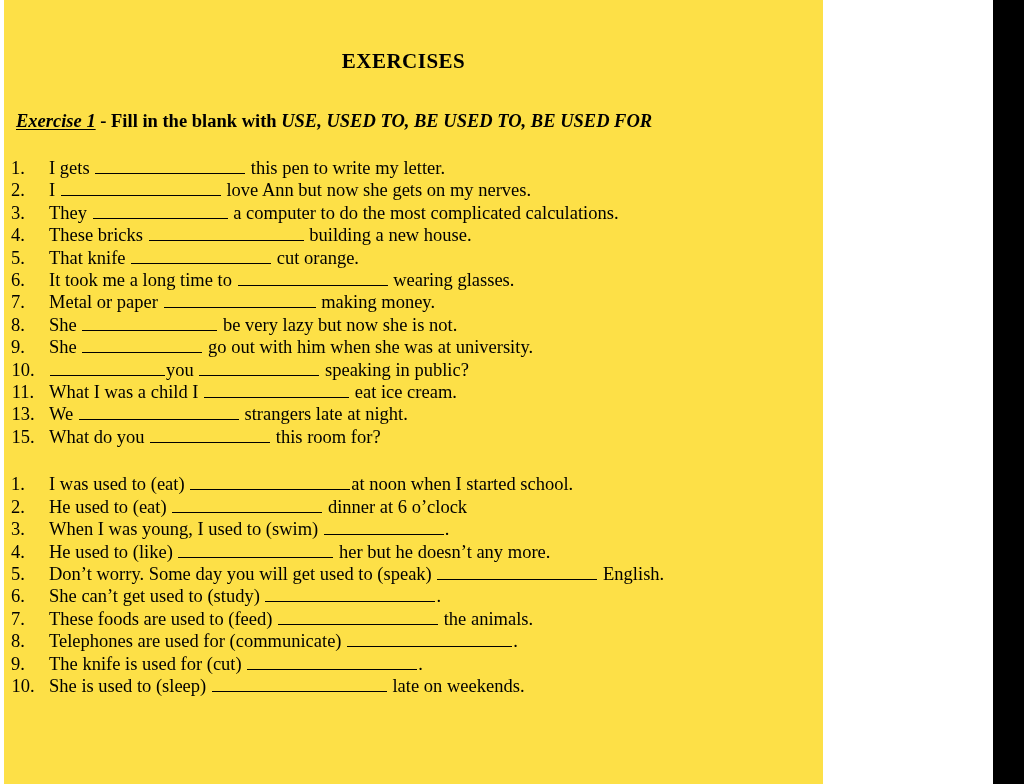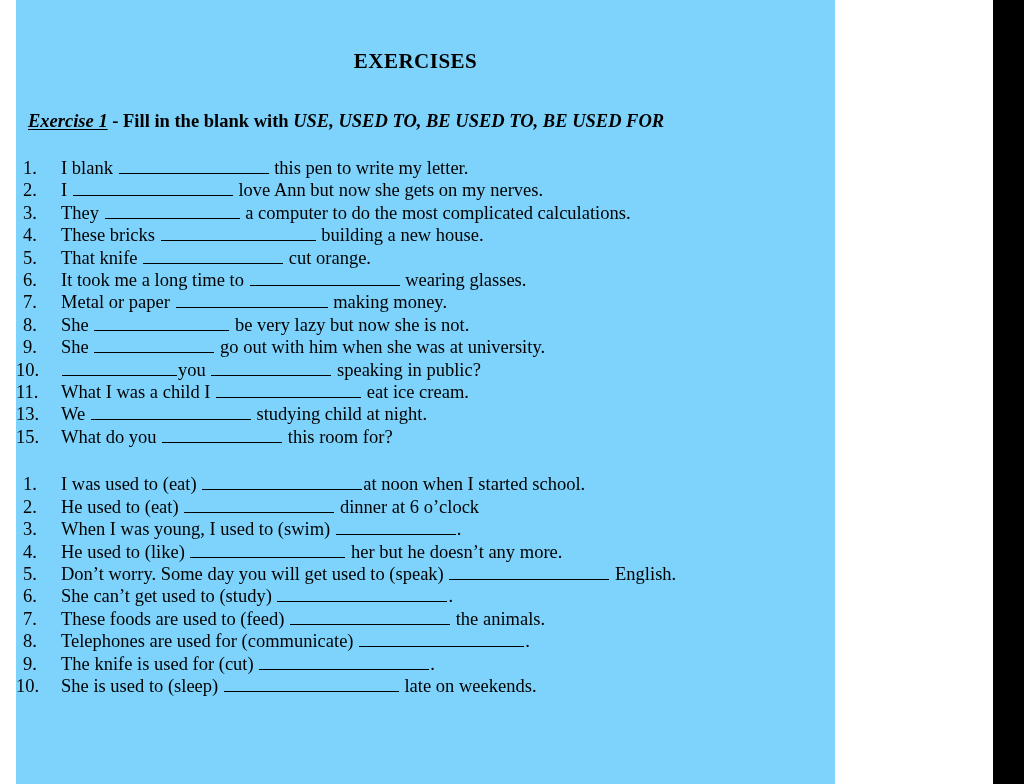--- a/index.html
+++ b/index.html
@@ -11,25 +11,25 @@
     width: 1024px;
     height: 784px;
     position: relative;
     overflow: hidden;
     font-family: "Liberation Serif", "DejaVu Serif", serif;
     color: #000000;
   }
 
   #page {
     position: absolute;
-    left: 16px;
+    left: 4px;
     top: 0;
     width: 819px;
     height: 784px;
-    background: #7dd3fc;
+    background: #fde047;
     overflow: hidden;
   }
 
   #right-band {
     position: absolute;
     left: 993px;
     top: 0;
     width: 31px;
     height: 784px;
     background: #000000;
@@ -88,20 +88,21 @@
   ol.qlist li .num {
     position: absolute;
     left: 0;
     width: 38px;
     text-align: left;
     padding-left: 7px;
     box-sizing: border-box;
   }
   ol.qlist li.wide .num {
     padding-left: 0px;
+    text-align: center;
   }
 
   #ex1-list { margin-top: 25px; }
   #ex2-list { margin-top: 25px; }
 
   .blank {
     display: inline-block;
     border-bottom: 1px solid #000;
     height: 15px;
     vertical-align: baseline;
@@ -113,32 +114,32 @@
 
 <div id="page">
 
   <h1 class="doc-title">EXERCISES</h1>
 
   <div class="ex-heading" id="ex1-heading">
     <span class="ex-label">Exercise 1</span><span class="ex-dash"> - </span><span class="ex-rest">Fill in the blank with </span><span class="ex-forms">USE, USED TO, BE USED TO, BE USED FOR</span>
   </div>
 
   <ol class="qlist" id="ex1-list">
-      <li><span class="num">1.</span><span>I blank </span><span class="blank" style="width: 150px;"></span><span> this pen to write my letter.</span></li>
+      <li><span class="num">1.</span><span>I gets </span><span class="blank" style="width: 150px;"></span><span> this pen to write my letter.</span></li>
       <li><span class="num">2.</span><span>I </span><span class="blank" style="width: 160px;"></span><span> love Ann but now she gets on my nerves.</span></li>
       <li><span class="num">3.</span><span>They </span><span class="blank" style="width: 135px;"></span><span> a computer to do the most complicated calculations.</span></li>
       <li><span class="num">4.</span><span>These bricks </span><span class="blank" style="width: 155px;"></span><span> building a new house.</span></li>
       <li><span class="num">5.</span><span>That knife </span><span class="blank" style="width: 140px;"></span><span> cut orange.</span></li>
       <li><span class="num">6.</span><span>It took me a long time to </span><span class="blank" style="width: 150px;"></span><span> wearing glasses.</span></li>
       <li><span class="num">7.</span><span>Metal or paper </span><span class="blank" style="width: 152px;"></span><span> making money.</span></li>
       <li><span class="num">8.</span><span>She </span><span class="blank" style="width: 135px;"></span><span> be very lazy but now she is not.</span></li>
       <li><span class="num">9.</span><span>She </span><span class="blank" style="width: 120px;"></span><span> go out with him when she was at university.</span></li>
       <li class="wide"><span class="num">10.</span><span></span><span class="blank" style="width: 115px;"></span><span>you </span><span class="blank" style="width: 120px;"></span><span> speaking in public?</span></li>
       <li class="wide"><span class="num">11.</span><span>What I was a child I </span><span class="blank" style="width: 145px;"></span><span> eat ice cream.</span></li>
-      <li class="wide"><span class="num">13.</span><span>We </span><span class="blank" style="width: 160px;"></span><span> studying child at night.</span></li>
+      <li class="wide"><span class="num">13.</span><span>We </span><span class="blank" style="width: 160px;"></span><span> strangers late at night.</span></li>
       <li class="wide"><span class="num">15.</span><span>What do you </span><span class="blank" style="width: 120px;"></span><span> this room for?</span></li>
     </ol>
 
 
   <ol class="qlist" id="ex2-list">
       <li><span class="num">1.</span><span>I was used to (eat) </span><span class="blank" style="width: 160px;"></span><span>at noon when I started school.</span></li>
       <li><span class="num">2.</span><span>He used to (eat) </span><span class="blank" style="width: 150px;"></span><span> dinner at 6 o’clock</span></li>
       <li><span class="num">3.</span><span>When I was young, I used to (swim) </span><span class="blank" style="width: 120px;"></span><span>.</span></li>
       <li><span class="num">4.</span><span>He used to (like) </span><span class="blank" style="width: 155px;"></span><span> her  but he doesn’t any more.</span></li>
       <li><span class="num">5.</span><span>Don’t worry. Some day you will get used to (speak) </span><span class="blank" style="width: 160px;"></span><span> English.</span></li>

